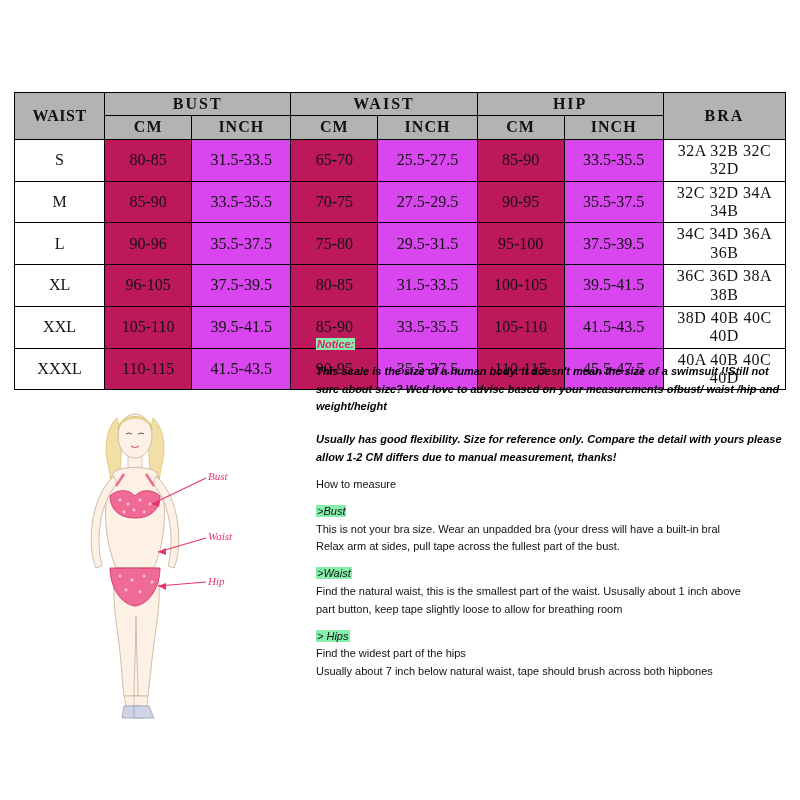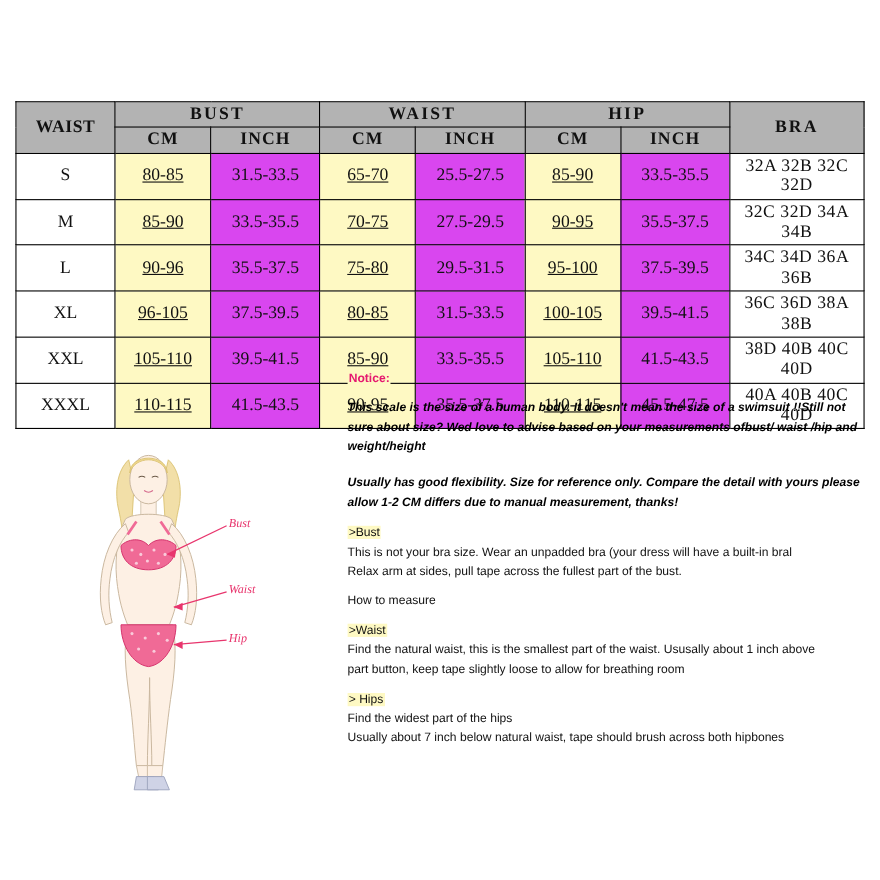--- a/index.html
+++ b/index.html
@@ -60,21 +60,21 @@
     font-family: Liberation Serif, serif;
   }
   tbody tr td {
     height: 26px;
   }
   .c-size {
     font-weight: normal;
     font-size: 18px;
     background: #ffffff;
   }
-  .c-white { background: #fef9c3; text-decoration: underline; }
+  .c-white { background: #be185d; }
   .c-grey  { background: #d946ef; }
   .c-bra {
     background: #ffffff;
     font-size: 13px;
     letter-spacing: 0.5px;
     font-family: "Liberation Serif", serif;
   }
 
   
   col.w-size  { width: 90px; }
@@ -106,23 +106,24 @@
     width: 470px;
     font-size: 11px;
     line-height: 1.62;
     font-family: "Liberation Sans", sans-serif;
   }
   .notice .pink {
     color: #e5186f;
     font-weight: bold;
   }
   .hl {
-    background: #fef9c3;
+    background: #86efac;
     display: inline;
     padding: 0 1px;
+    font-style: italic;
   }
   .blk { margin-bottom: 9px; }
   .blk p { margin: 0; }
   .lead { font-weight: bold; color: #000; font-style: italic; }
   .spacer-sm { height: 6px; }
 </style>
 </head>
 <body>
 
 <div class="table-wrap">
@@ -303,30 +304,30 @@
   </div>
 
   <div class="spacer-sm"></div>
 
   <div class="blk">
     <p class="lead">Usually has good flexibility. Size for reference only. Compare the detail with yours please</p>
     <p class="lead">allow 1-2 CM differs due to manual measurement, thanks!</p>
   </div>
 
   <div class="blk">
+    <p>How to measure</p>
+  </div>
+
+  <div class="blk">
     <p><span class="hl">&gt;Bust</span></p>
     <p>This is not your bra size. Wear an unpadded bra (your dress will have a built-in bral</p>
     <p>Relax arm at sides, pull tape across the fullest part of the bust.</p>
   </div>
 
   <div class="blk">
-    <p>How to measure</p>
-  </div>
-
-  <div class="blk">
     <p><span class="hl">&gt;Waist</span></p>
     <p>Find the natural waist, this is the smallest part of the waist. Ususally about 1 inch above</p>
     <p>part button, keep tape slightly loose to allow for breathing room</p>
   </div>
 
   <div class="blk">
     <p><span class="hl">&gt; Hips</span></p>
     <p>Find the widest part of the hips</p>
     <p>Usually about 7 inch below natural waist, tape should brush across both hipbones</p>
   </div>

